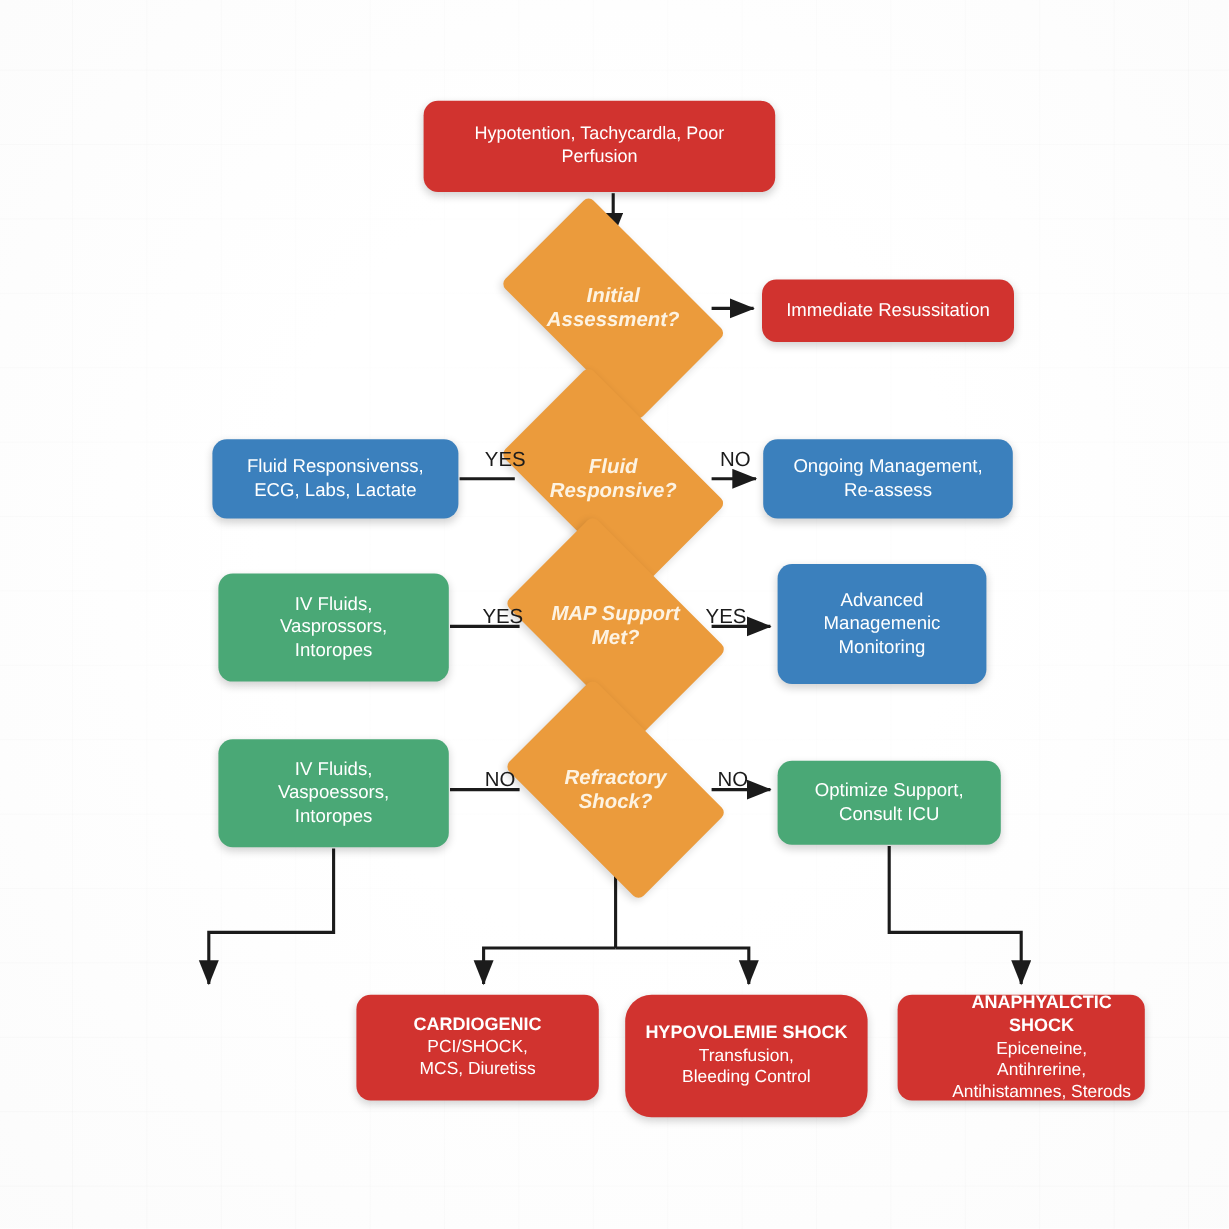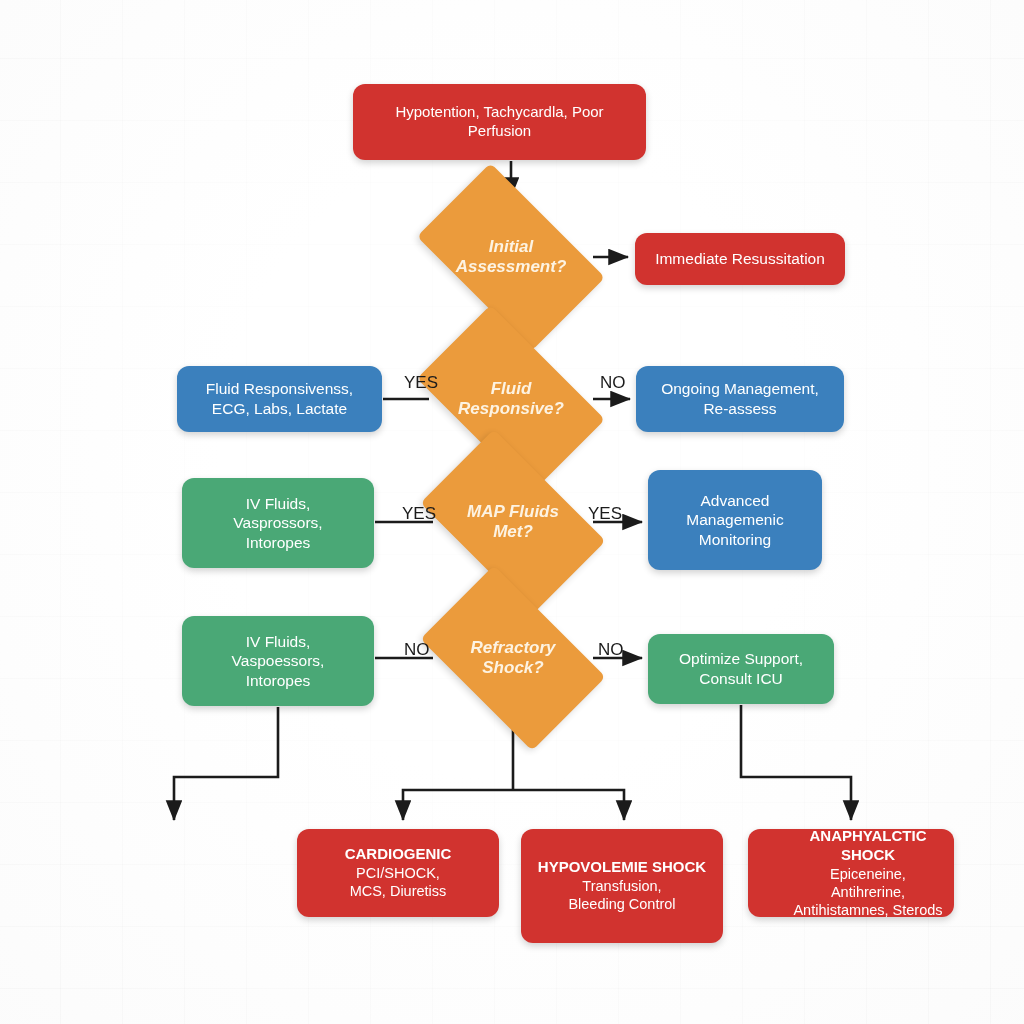--- a/index.html
+++ b/index.html
@@ -107,21 +107,21 @@
   #d-map       { left: 434px; top: 470px; width: 158px; height: 104px; font-size: 17px; }
   #n-ivf1      { left: 182px; top: 478px; width: 192px; height: 90px;  font-size: 15.5px; }
   #n-advanced  { left: 648px; top: 470px; width: 174px; height: 100px; font-size: 15.5px; }
 
   #d-refract   { left: 434px; top: 606px; width: 158px; height: 104px; font-size: 17px; }
   #n-ivf2      { left: 182px; top: 616px; width: 192px; height: 90px;  font-size: 15.5px; }
   #n-optimize  { left: 648px; top: 634px; width: 186px; height: 70px;  font-size: 15.5px; }
 
   #n-septic    { left: 70px;  top: 829px; width: 206px; height: 88px;  font-size: 14.5px; }
   #n-cardio    { left: 297px; top: 829px; width: 202px; height: 88px;  font-size: 14.5px; }
-  #n-hypo      { left: 521px; top: 829px; width: 202px; height: 114px;  font-size: 14.5px; }
+  #n-hypo      { left: 521px; top: 829px; width: 202px; height: 102px;  font-size: 14.5px; border-radius: 22px; }
   #n-anaph     { left: 748px; top: 829px; width: 206px; height: 88px;  font-size: 14.5px; padding-left: 44px; }
   #n-septic .ttl, #n-cardio .ttl, #n-hypo .ttl, #n-anaph .ttl { font-size: 15px; }
 
   
   #lbl-fl-yes { left: 404px; top: 373px; }
   #lbl-fl-no  { left: 600px; top: 373px; }
   #lbl-mp-yes { left: 402px; top: 504px; }
   #lbl-mp-no  { left: 588px; top: 504px; }
   #lbl-rf-yes { left: 404px; top: 640px; }
   #lbl-rf-no  { left: 598px; top: 640px; }
@@ -208,21 +208,21 @@
       <span>Ongoing Management,</span><br>
       <span>Re-assess</span>
     </div>
   </div>
   <div class="edge-label" id="lbl-fl-yes">YES</div>
   <div class="edge-label" id="lbl-fl-no">NO</div>
 
   <div class="diamond" id="d-map">
     <div class="dshape"></div>
     <div class="dtext">
-      <span>MAP Fluids</span><br>
+      <span>MAP Support</span><br>
       <span>Met?</span>
     </div>
   </div>
   <div class="node green" id="n-ivf1">
     <div>
       <span>IV Fluids,</span><br>
       <span>Vasprossors,</span><br>
       <span>Intoropes</span>
     </div>
   </div>

